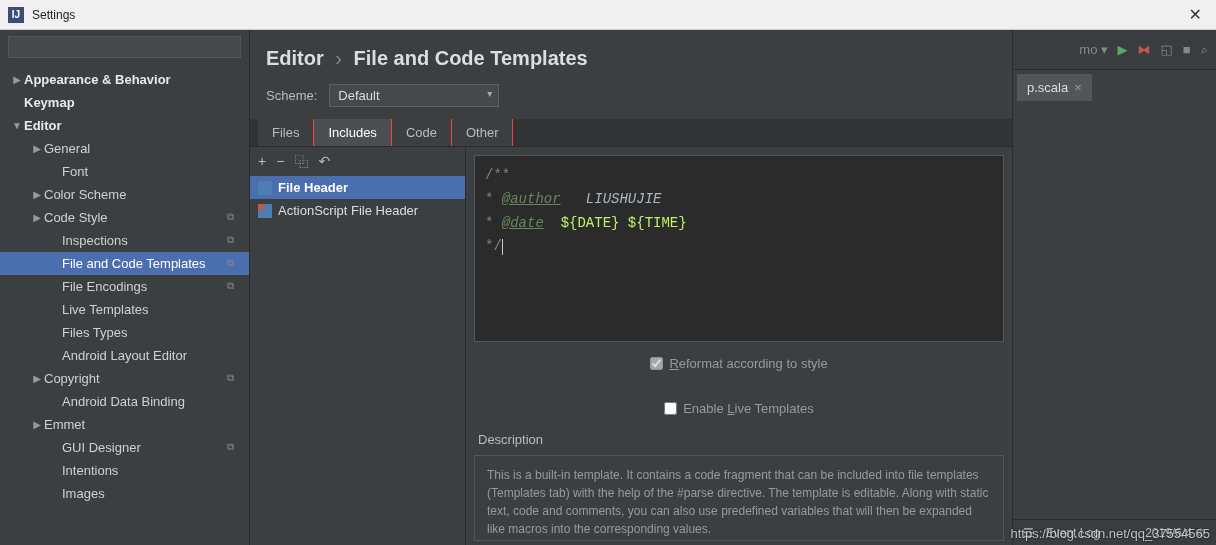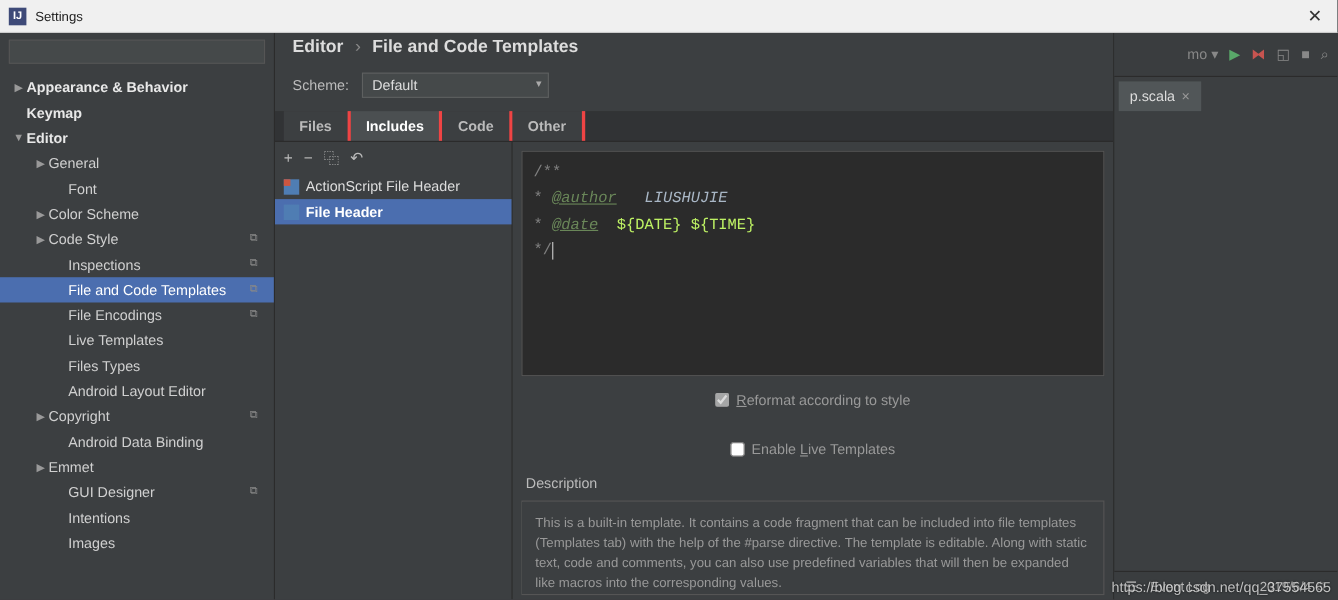--- a/index.html
+++ b/index.html
@@ -16,28 +16,28 @@
 .tree-item { display: flex; align-items: center; padding: 4px 8px; cursor: pointer; color: #d0d0d0; }
 .tree-item.selected { background: #4b6eaf; color: #fff; }
 .tree-item .caret { width: 14px; display: inline-block; text-align: center; color: #999; font-size: 10px; }
 .tree-item .label { flex: 1; white-space: nowrap; }
 .tree-item .badge { width: 14px; height: 14px; font-size: 10px; color: #888; }
 .indent-0 { padding-left: 10px; }
 .indent-1 { padding-left: 30px; }
 .indent-2 { padding-left: 48px; }
 .bold { font-weight: bold; color: #e8e8e8; }
 .content { flex: 1; background: #3c3f41; display: flex; flex-direction: column; position: relative; }
-.breadcrumb { padding: 4px 16px 8px; font-size: 16px; font-weight: bold; color: #ddd; }
+.breadcrumb { padding: 17px 16px 8px; font-size: 20px; font-weight: bold; color: #ddd; }
 .breadcrumb .sep { color: #888; padding: 0 6px; font-weight: normal; }
 .scheme-row { display: flex; align-items: center; padding: 6px 16px 12px; gap: 12px; }
 .scheme-label { color: #bbb; }
 .combo { background: #45494a; border: 1px solid #5e6060; padding: 3px 22px 3px 8px; color: #ddd; min-width: 170px; position: relative; cursor: pointer; }
 .combo::after { content: "▾"; position: absolute; right: 6px; color: #aaa; font-size: 10px; }
 .tabs { display: flex; border-bottom: 1px solid #2b2b2b; padding-left: 8px; background: #313335; }
-.tab { padding: 6px 14px; color: #bbb; cursor: pointer; border-right: 3px solid #ef4444; background: #3c3f41; font-weight: bold; }
+.tab { padding: 6px 14px; color: #bbb; cursor: pointer; border-right: 1px solid #ef4444; background: #3c3f41; }
 .tab.active { background: #4b4f51; color: #fff; }
 .split { display: flex; flex: 1; overflow: hidden; }
 .template-list { width: 216px; background: #3c3f41; border-right: 1px solid #2b2b2b; display: flex; flex-direction: column; }
 .toolbar { display: flex; gap: 10px; padding: 6px 8px; color: #bbb; font-size: 14px; }
 .tool-btn { cursor: pointer; color: #bbb; }
 .list { flex: 1; }
 .list-row { display: flex; align-items: center; padding: 4px 8px; gap: 6px; color: #ddd; cursor: pointer; }
 .list-row.selected { background: #4b6eaf; color: #fff; font-weight: bold; }
 .file-icon { width: 14px; height: 14px; display: inline-block; background: linear-gradient(#4f7db3,#4f7db3); position: relative; }
 .file-icon.as::before { content:""; position:absolute; left:0; top:0; width:6px; height:6px; background:#cc5640; }
@@ -186,27 +186,27 @@
 
     <div class="split">
       <div class="template-list">
         <div class="toolbar">
           <span class="tool-btn">+</span>
           <span class="tool-btn">−</span>
           <span class="tool-btn">⿻</span>
           <span class="tool-btn">↶</span>
         </div>
         <div class="list" id="tlist">
+            <div class="list-row selected">
+              <span class="file-icon fh"></span>
+              <span>File Header</span>
+            </div>
             <div class="list-row">
               <span class="file-icon as"></span>
               <span>ActionScript File Header</span>
-            </div>
-            <div class="list-row selected">
-              <span class="file-icon fh"></span>
-              <span>File Header</span>
             </div>
           </div>
       </div>
 
       <div class="editor-panel">
         <div class="editor"><span class="code-comment">/**</span>
 <span class="code-comment">* </span><span class="code-doc-tag">@author</span><span>   </span><span class="code-ident">LIUSHUJIE</span>
 <span class="code-comment">* </span><span class="code-doc-tag">@date</span><span>  </span><span class="code-var">${DATE}</span><span> </span><span class="code-var">${TIME}</span>
 <span class="code-comment">*/</span><span class="cursor-caret"></span></div>
 

